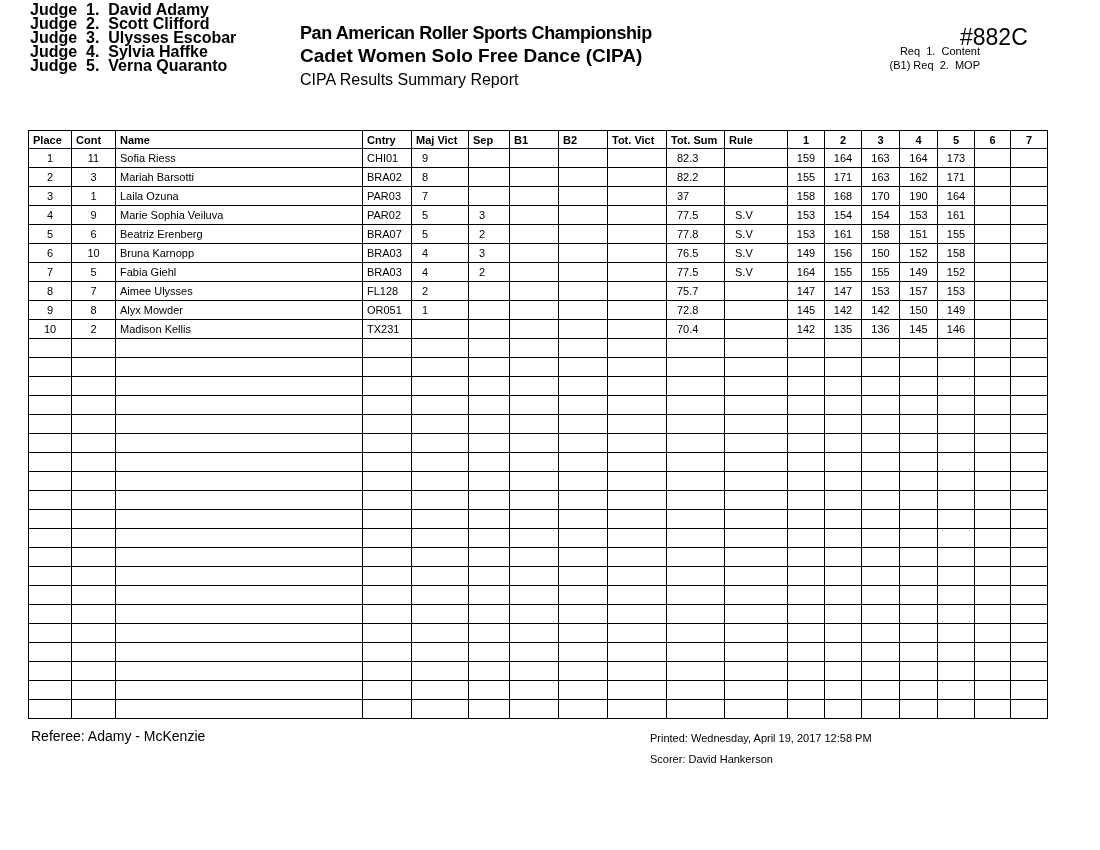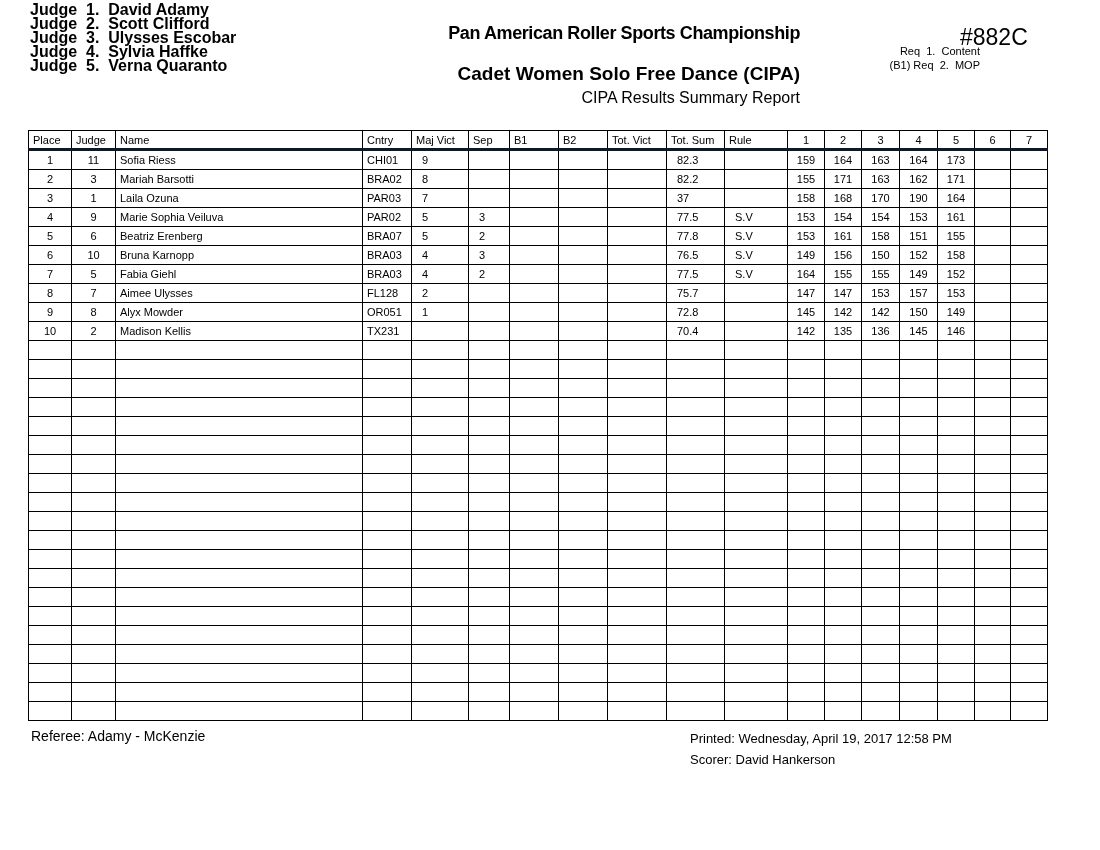--- a/index.html
+++ b/index.html
@@ -3,44 +3,44 @@
 <meta charset="utf-8">
 <style>
   html, body { margin: 0; padding: 0; background: #ffffff; }
   body {
     width: 1100px; height: 850px; position: relative; overflow: hidden;
     font-family: "Liberation Sans", sans-serif; color: #000;
   }
   .abs { position: absolute; }
   .judges { left: 30px; top: 3px; font-size: 16px; line-height: 14px; font-weight: bold; }
   .judges div { white-space: pre; }
-  .title-block { left: 300px; width: 500px; top: 22px; text-align: right; }
+  .title-block { left: 300px; width: 500px; top: 22px; text-align: left; }
   .t1 { font-size: 18px; font-weight: bold; line-height: 22px; letter-spacing: -0.4px; }
   .t2 { font-size: 15px; line-height: 18px; margin-top: -1px; }
-  .t3 { font-size: 19px; font-weight: bold; line-height: 24px; margin-top: 18px; }
+  .t3 { font-size: 19px; font-weight: bold; line-height: 24px; margin-top: 0; }
   .t4 { font-size: 16px; line-height: 20px; margin-top: 2px; }
   .event-num { left: 960px; top: 24px; font-size: 23px; font-weight: normal; text-align: right; }
   .reqs { left: 862px; top: 44px; font-size: 11px; line-height: 14px; text-align: right; width: 118px; }
   .reqs div { white-space: pre; }
 
   table.grid {
     position: absolute; left: 28px; top: 130px;
     border-collapse: collapse; table-layout: fixed;
     width: 1020px; font-size: 11px;
   }
   table.grid td, table.grid th {
     border: 1px solid #000; height: 18px; padding: 0 0 0 4px;
     font-weight: normal; text-align: left; white-space: nowrap; overflow: hidden;
   }
-  table.grid thead th { border-bottom: 3px solid #0f172a; height: 17px; }
+  table.grid thead th { border-bottom: 1px solid #0f172a; height: 17px; font-weight: bold; }
   table.grid .c { text-align: center; padding: 0; }
   table.grid .ind { padding-left: 10px; }
 
   .footer-left { left: 31px; top: 728px; font-size: 14px; }
-  .footer-right { left: 690px; top: 728px; font-size: 13px; line-height: 21px; }
+  .footer-right { left: 650px; top: 728px; font-size: 11px; line-height: 21px; }
 </style>
 </head>
 <body>
 
 <div class="abs judges">
   <div>Judge  1.  David Adamy</div>
   <div>Judge  2.  Scott Clifford</div>
   <div>Judge  3.  Ulysses Escobar</div>
   <div>Judge  4.  Sylvia Haffke</div>
   <div>Judge  5.  Verna Quaranto</div>
@@ -76,21 +76,21 @@
       <col style="width:37px">
       <col style="width:38px">
       <col style="width:38px">
     <col style="width:37px">
       <col style="width:36px">
       <col style="width:37px">
   </colgroup>
   <thead>
     <tr>
       <th>Place</th>
-      <th>Judge</th>
+      <th>Cont</th>
       <th>Name</th>
       <th>Cntry</th>
       <th>Maj Vict</th>
       <th>Sep</th>
       <th>B1</th>
       <th>B2</th>
       <th>Tot. Vict</th>
       <th>Tot. Sum</th>
       <th>Rule</th>
       <th class="c">1</th>

